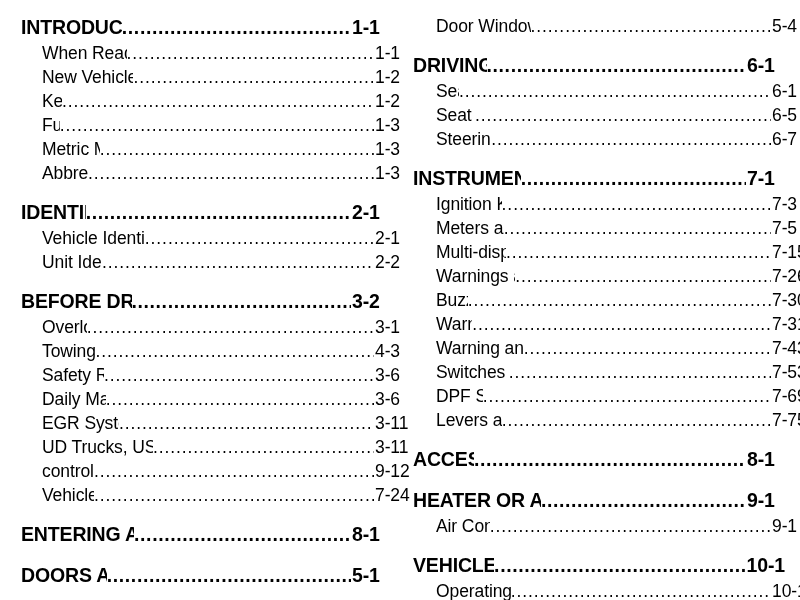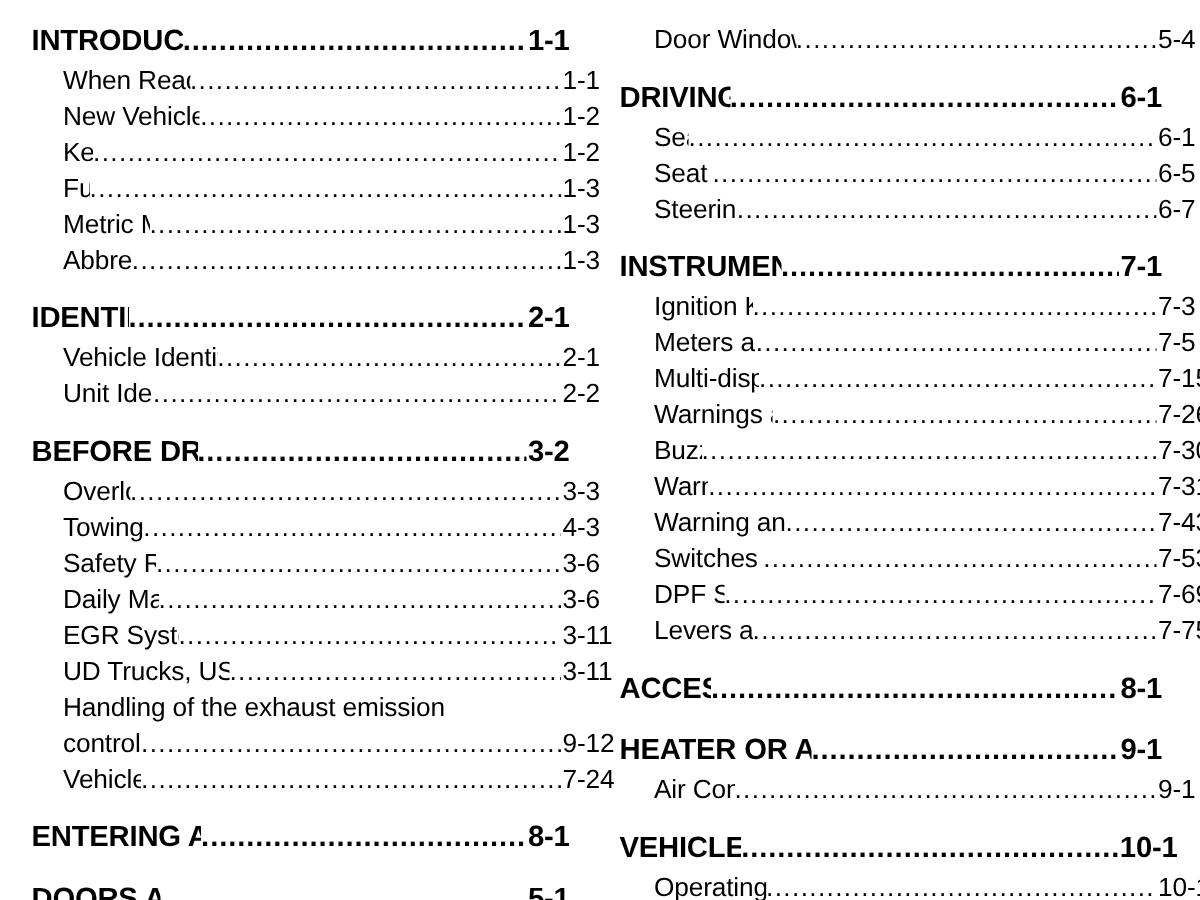--- a/index.html
+++ b/index.html
@@ -157,21 +157,21 @@
       </div>
       <div class="block">
         <div class="toc-entry chapter">
           <span class="entry-title">BEFORE DRIVING YOUR VEHICLE</span>
           <span class="leader"></span>
           <span class="entry-page">3-2</span>
         </div>
         <div class="toc-entry section">
           <span class="entry-title">Overloading</span>
           <span class="leader"></span>
-          <span class="entry-page">3-3</span>
+          <span class="entry-page">3-1</span>
         </div>
         <div class="toc-entry section">
           <span class="entry-title">Towing Trailers</span>
           <span class="leader"></span>
           <span class="entry-page">4-3</span>
         </div>
         <div class="toc-entry section">
           <span class="entry-title">Safety Reminders</span>
           <span class="leader"></span>
           <span class="entry-page">3-6</span>
@@ -183,23 +183,20 @@
         </div>
         <div class="toc-entry section">
           <span class="entry-title">EGR System Operation</span>
           <span class="leader"></span>
           <span class="entry-page">3-11</span>
         </div>
         <div class="toc-entry section">
           <span class="entry-title">UD Trucks, US2010 Emissions solution</span>
           <span class="leader"></span>
           <span class="entry-page">3-11</span>
-        </div>
-        <div class="toc-entry section continued">
-          <span class="entry-title">Handling of the exhaust emission</span>
         </div>
         <div class="toc-entry section">
           <span class="entry-title">control system</span>
           <span class="leader"></span>
           <span class="entry-page">9-12</span>
         </div>
         <div class="toc-entry section">
           <span class="entry-title">Vehicle Labels</span>
           <span class="leader"></span>
           <span class="entry-page">7-24</span>

